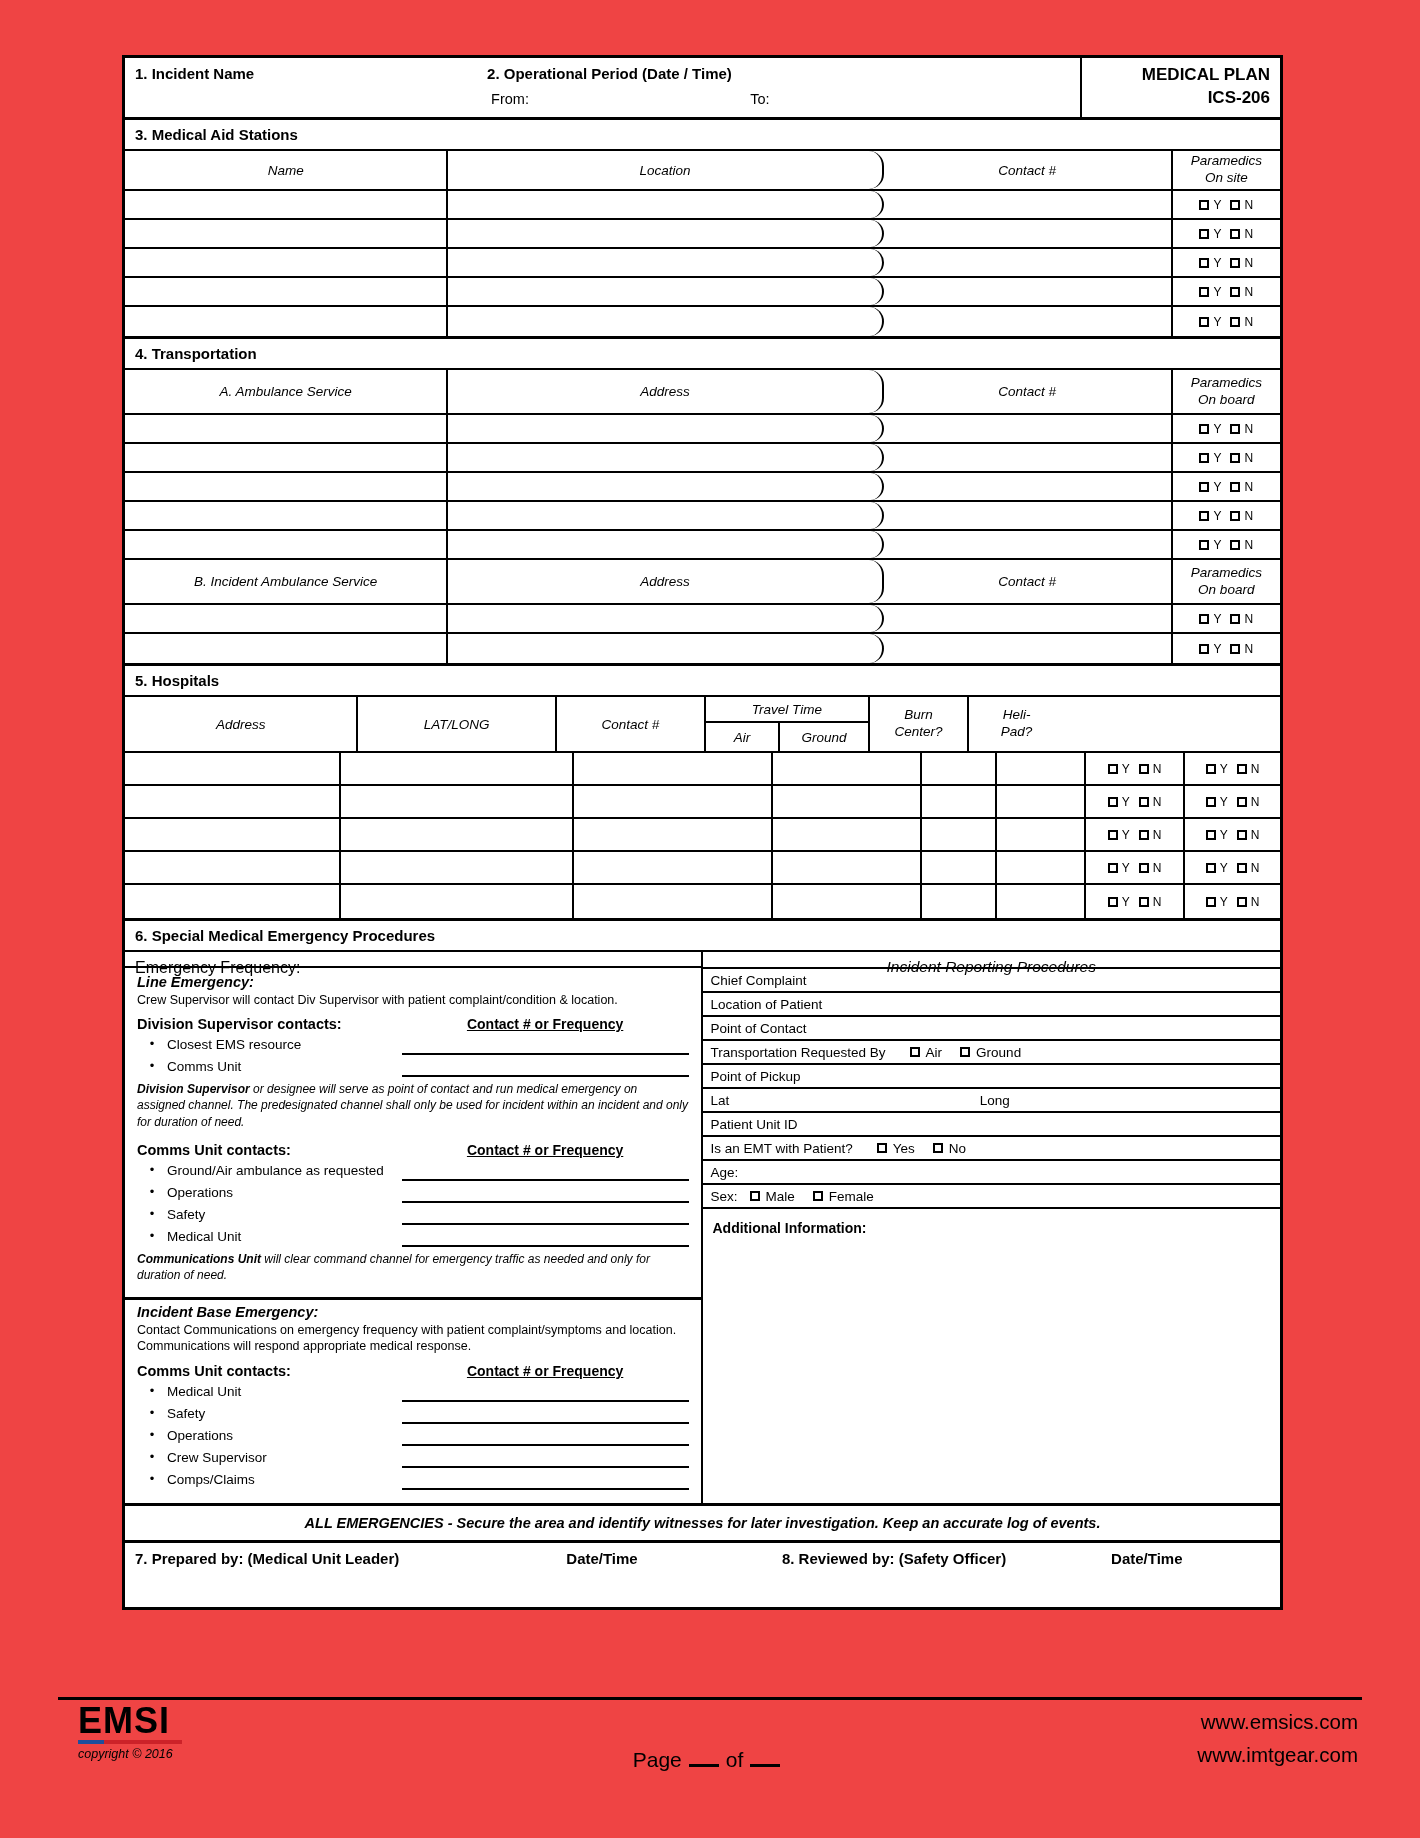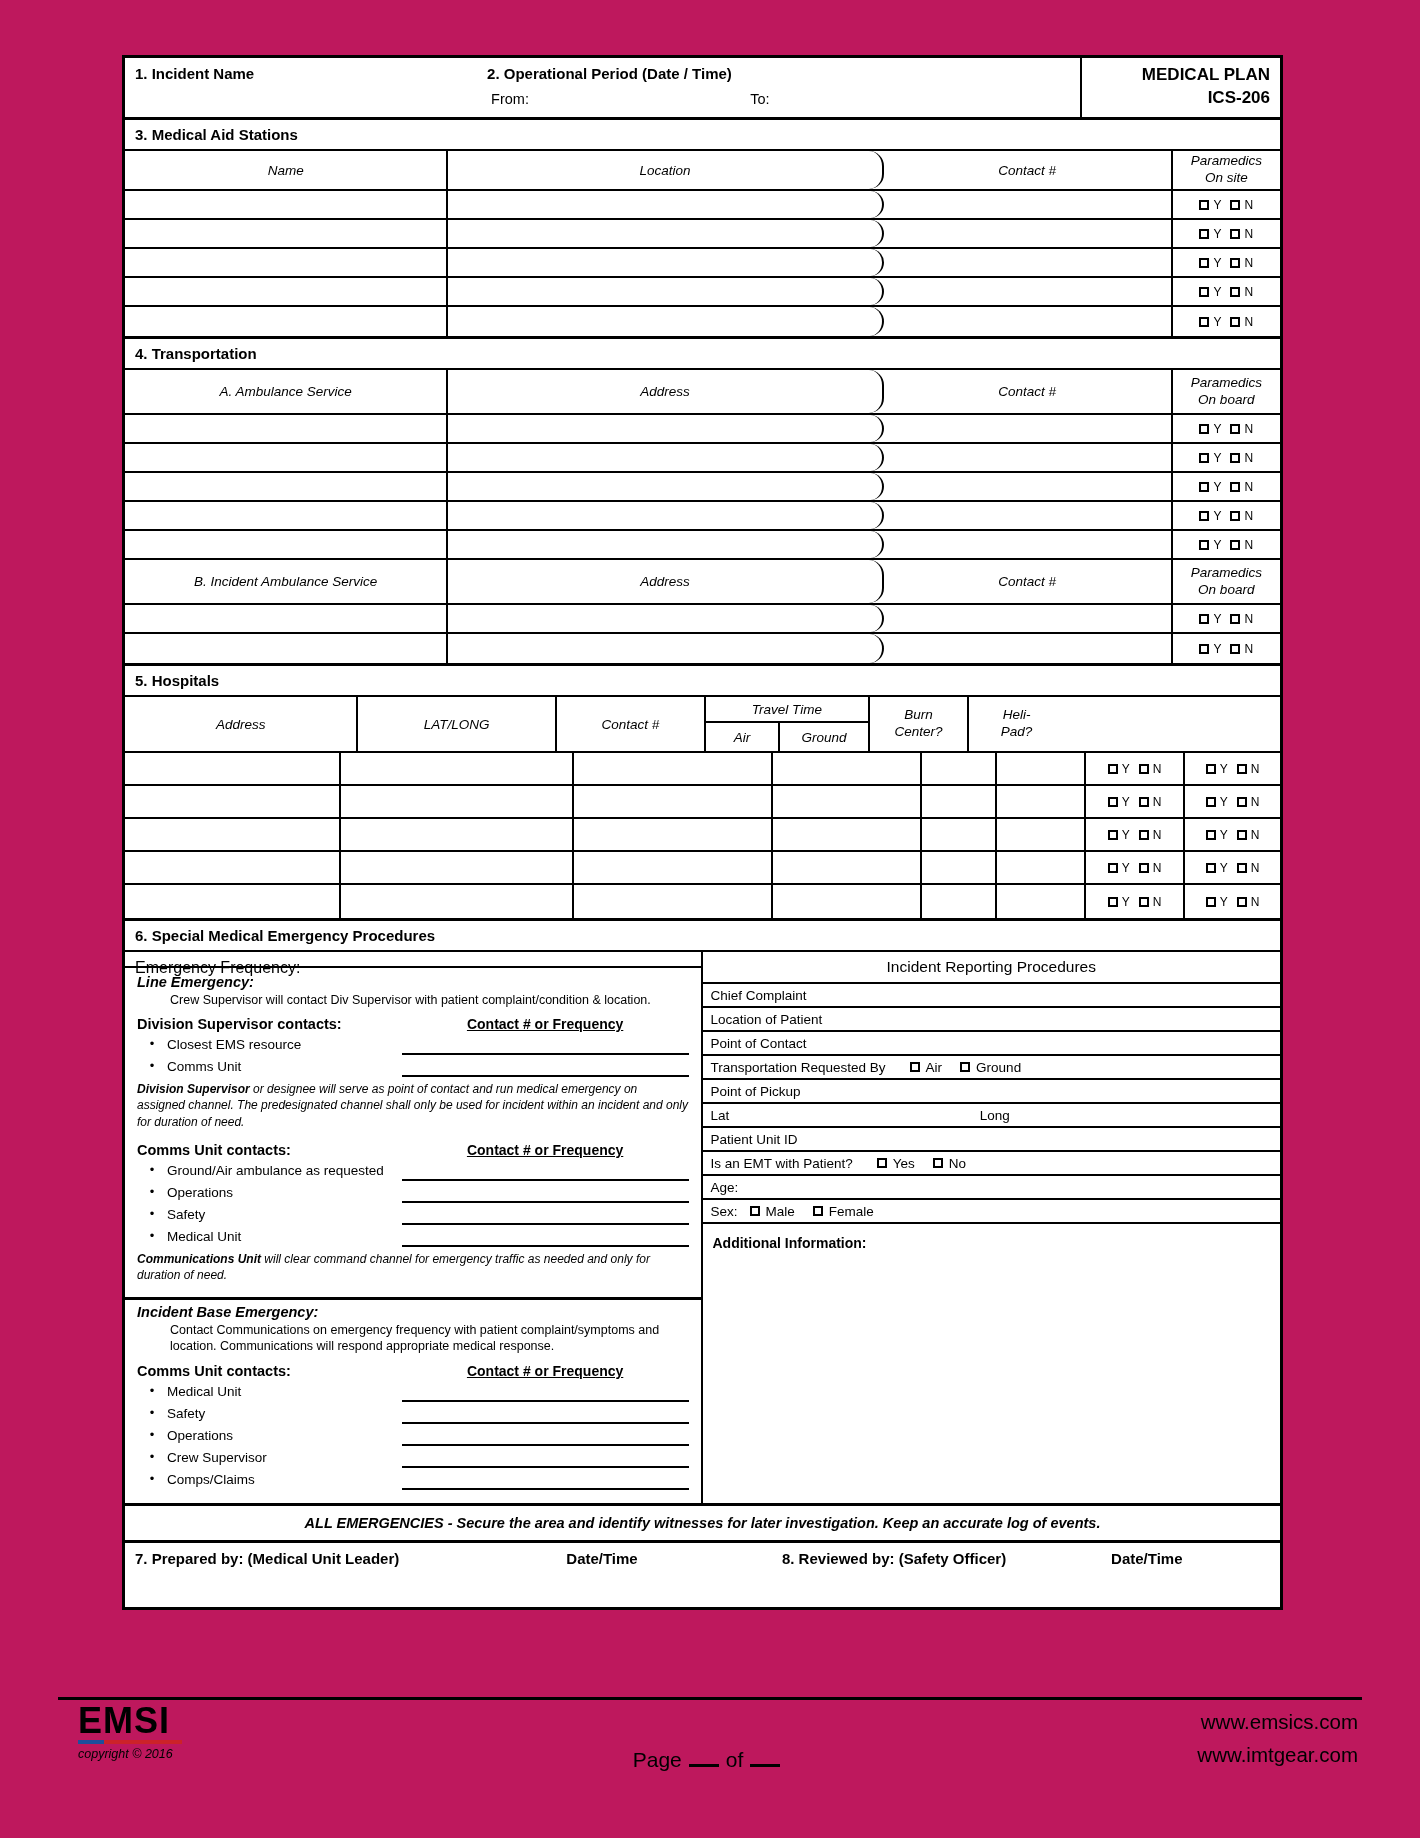--- a/index.html
+++ b/index.html
@@ -1,17 +1,17 @@
 <!DOCTYPE html>
 <html><head>
 <meta charset="utf-8">
 <style>
   * { box-sizing: border-box; margin: 0; padding: 0; }
   body { width: 1420px; height: 1838px; background: #fff; font-family: "Liberation Sans", sans-serif; color: #000; position: relative; }
-  .page { position: relative; width: 1420px; height: 1838px; background: #be185d; }
+  .page { position: relative; width: 1420px; height: 1838px; background: #ef4444; }
 
   .form { position: absolute; left: 122px; top: 55px; width: 1161px; border: 3px solid #000; background: #fff; }
 
   
   .hdr-row { display: flex; height: 62px; border-bottom: 3px solid #000; }
   .hdr-incident { width: 31%; padding: 7px 10px; font-weight: bold; font-size: 15px; }
   .hdr-period { flex: 1; padding: 7px 4px; font-size: 15px; }
   .hdr-period .lbl { font-weight: bold; }
   .hdr-fromto { display: flex; margin-top: 9px; font-size: 14.5px; }
   .hdr-fromto .from { margin-left: 4px; width: 44%; }
@@ -55,33 +55,33 @@
   
   .sec6-cols { display: flex; border-bottom: 3px solid #000; }
   .s6-left { width: 50%; border-right: 2px solid #000; display: flex; flex-direction: column; }
   .s6-right { width: 50%; display: flex; flex-direction: column; }
 
   .efreq { font-size: 16px; padding: 7px 10px; border-bottom: 2px solid #000; height: 16px; }
   .s6-block { padding: 6px 12px 10px 12px; }
   .s6-block.b1 { border-bottom: 3px solid #000; padding-bottom: 14px; }
   .s6-block.b2 { padding-top: 4px; flex: 1; border-radius: 8px; }
   .bi-title { font-weight: bold; font-style: italic; font-size: 14.5px; margin-bottom: 2px; }
-  .s6-text { font-size: 12.5px; margin-bottom: 8px; line-height: 1.3; margin-left: 33px; }
+  .s6-text { font-size: 12.5px; margin-bottom: 8px; line-height: 1.3; }
   .contacts-hdr { display: flex; margin: 4px 0 4px 0; align-items: baseline; }
   .contacts-hdr .chl { font-weight: bold; font-size: 14.5px; width: 48%; }
   .contacts-hdr .chr { font-weight: bold; font-size: 14px; text-decoration: underline; flex: 1; text-align: center; }
   .contact-row { display: flex; margin: 3px 0; min-height: 19px; }
   .bullet { width: 30px; text-align: center; flex: 0 0 30px; font-size: 13px; }
   .bullet::before { content: "•"; }
   .citem { font-size: 13.5px; flex: 0 0 calc(48% - 30px); line-height: 1.3; }
   .wline { flex: 1; border-bottom: 2px solid #000; align-self: flex-end; height: 17px; }
   .note { font-style: italic; font-size: 12px; line-height: 1.35; margin-top: 4px; }
   .note b { font-style: italic; }
 
-  .irp-title { font-size: 15.5px; text-align: center; padding: 6px 0; border-bottom: 2px solid #000; height: 32px; }
+  .irp-title { font-style: italic; font-size: 15.5px; text-align: center; padding: 6px 0; border-bottom: 2px solid #000; height: 17px; }
   .rrow { display: flex; align-items: center; border-bottom: 2px solid #000; min-height: 24px; padding: 2px 8px; font-size: 13.5px; }
   .rrow .optgrp { display: flex; align-items: center; margin-left: 24px; font-size: 13.5px; }
   .rrow .optgrp .cb { margin-right: 6px; }
   .rrow .optgrp .olbl { margin-right: 18px; }
   .rrow .long-lbl { margin-left: 0; position: absolute; left: 48%; }
   .rrow.latlong { position: relative; }
   .addl { flex: 1; padding: 10px 10px; }
   .addl .bi { font-weight: bold; font-size: 14px; }
 
   .all-emerg { border-bottom: 3px solid #000; text-align: center; font-weight: bold; font-style: italic; font-size: 14.5px; padding: 9px 6px; }

